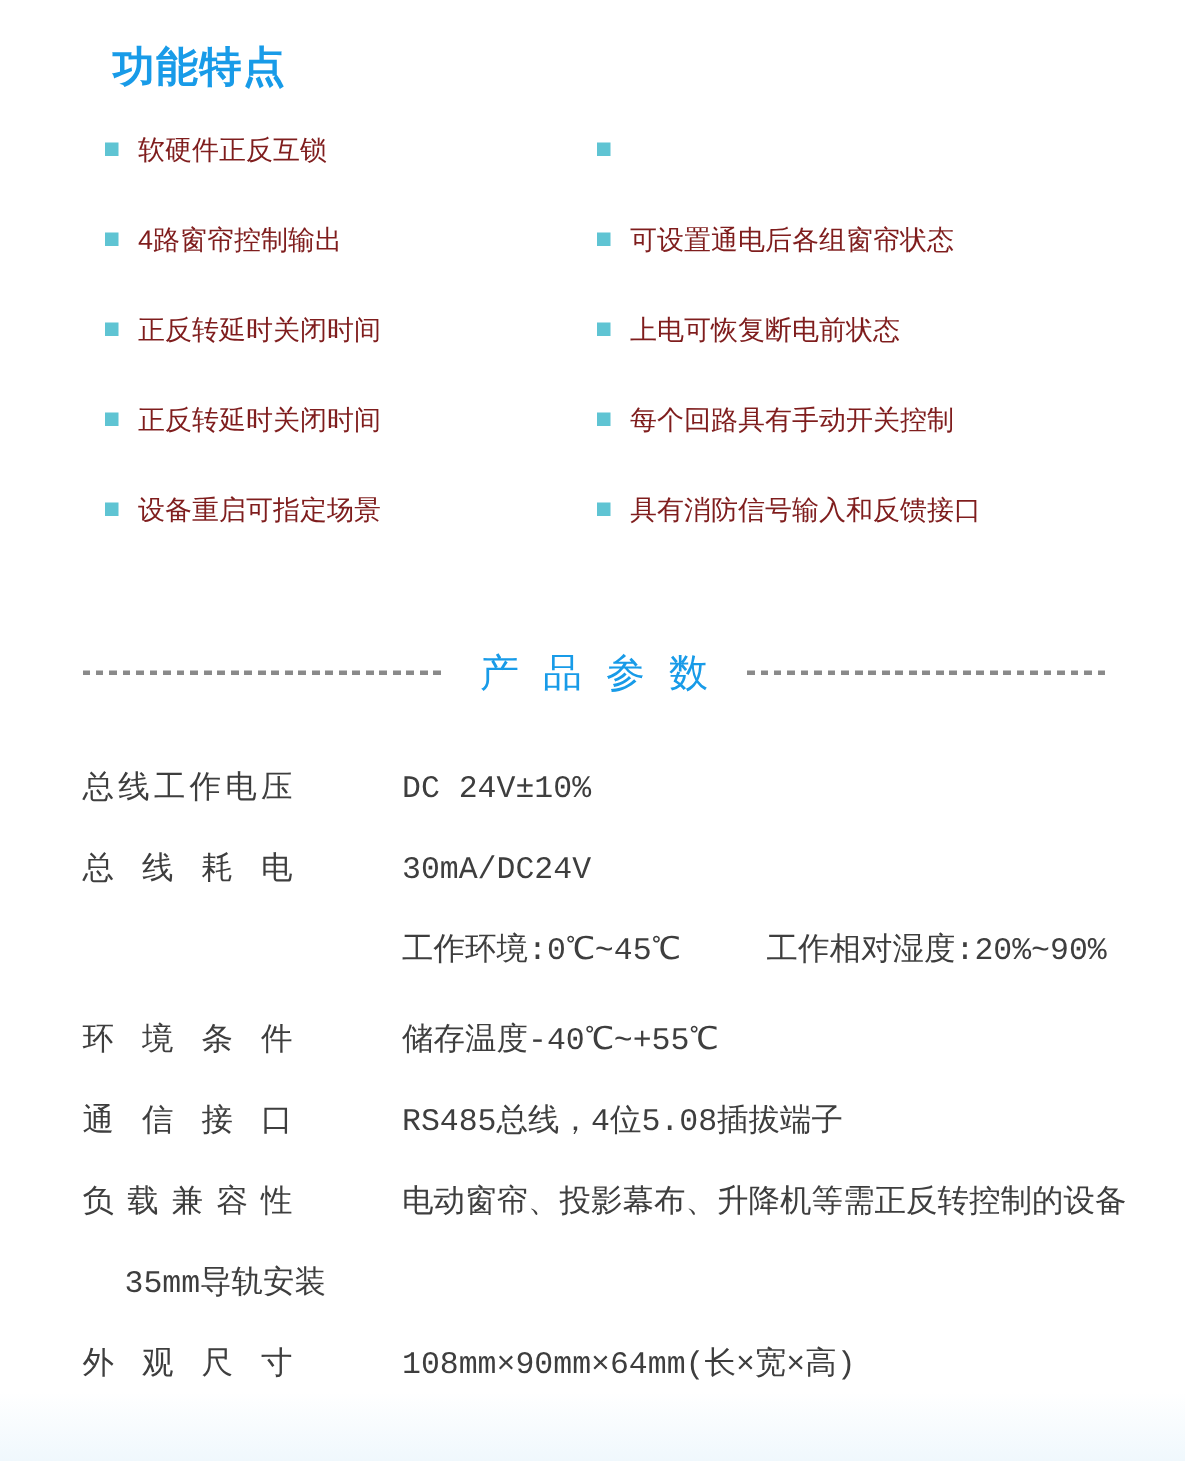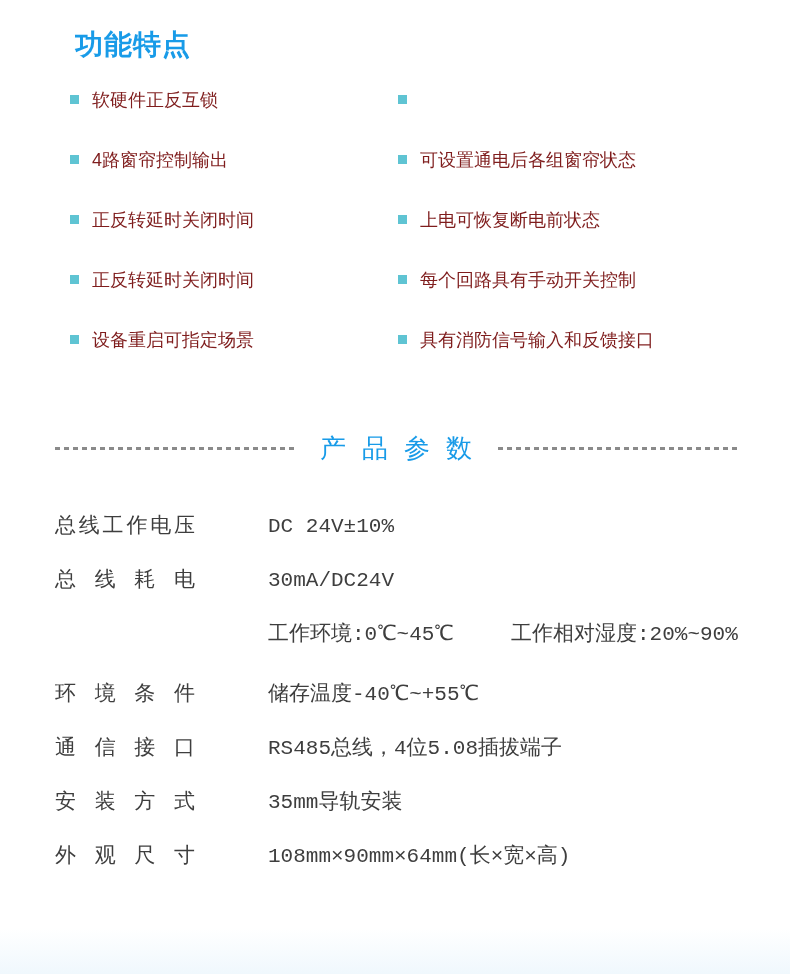--- a/index.html
+++ b/index.html
@@ -151,23 +151,26 @@
         <span>工作相对湿度:20%~90%</span>
         <span>储存温度-40℃~+55℃</span>
       </div>
     </div>
 
     <div class="prow">
       <span class="plabel">通信接口</span>
       <span class="pvalue">RS485总线，4位5.08插拔端子</span>
     </div>
 
+    <div class="prow">
+      <span class="plabel">负载兼容性</span>
+      <span class="pvalue">电动窗帘、投影幕布、升降机等需正反转控制的设备</span>
+    </div>
 
     <div class="prow">
-      <span class="plabel">安装方式</span>
       <span class="pvalue">35mm导轨安装</span>
     </div>
 
     <div class="prow">
       <span class="plabel">外观尺寸</span>
       <span class="pvalue">108mm×90mm×64mm(长×宽×高)</span>
     </div>
 
   </div>
 </div>

